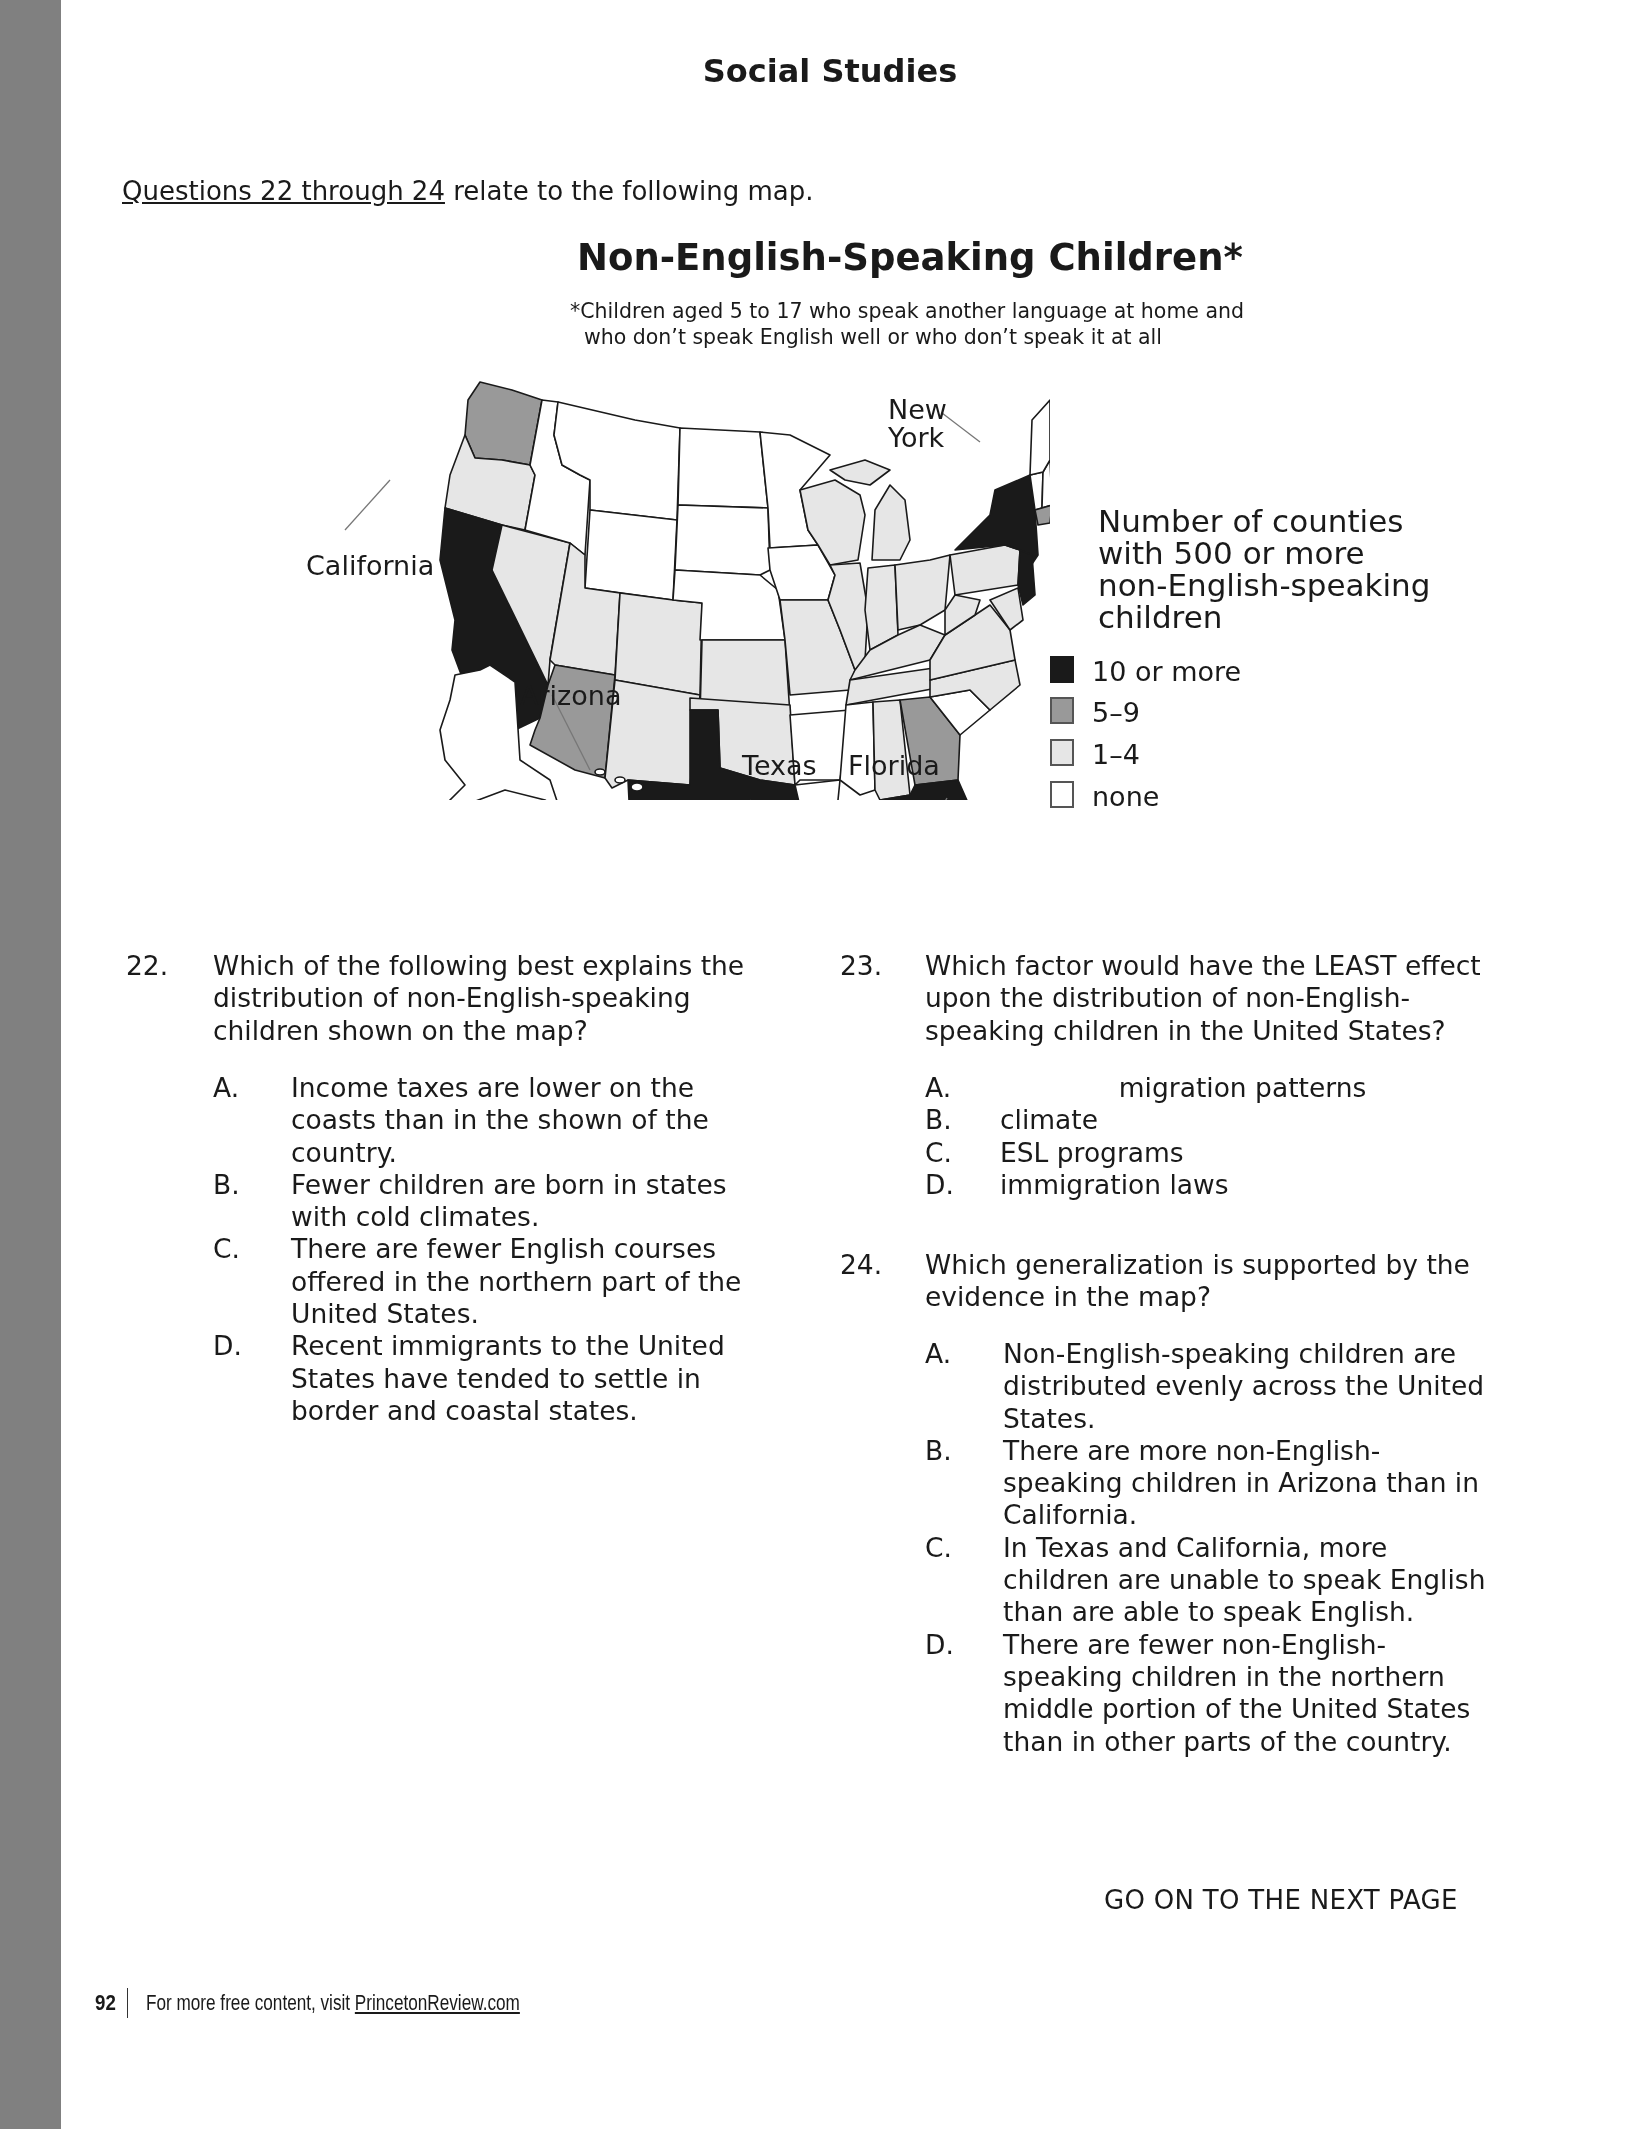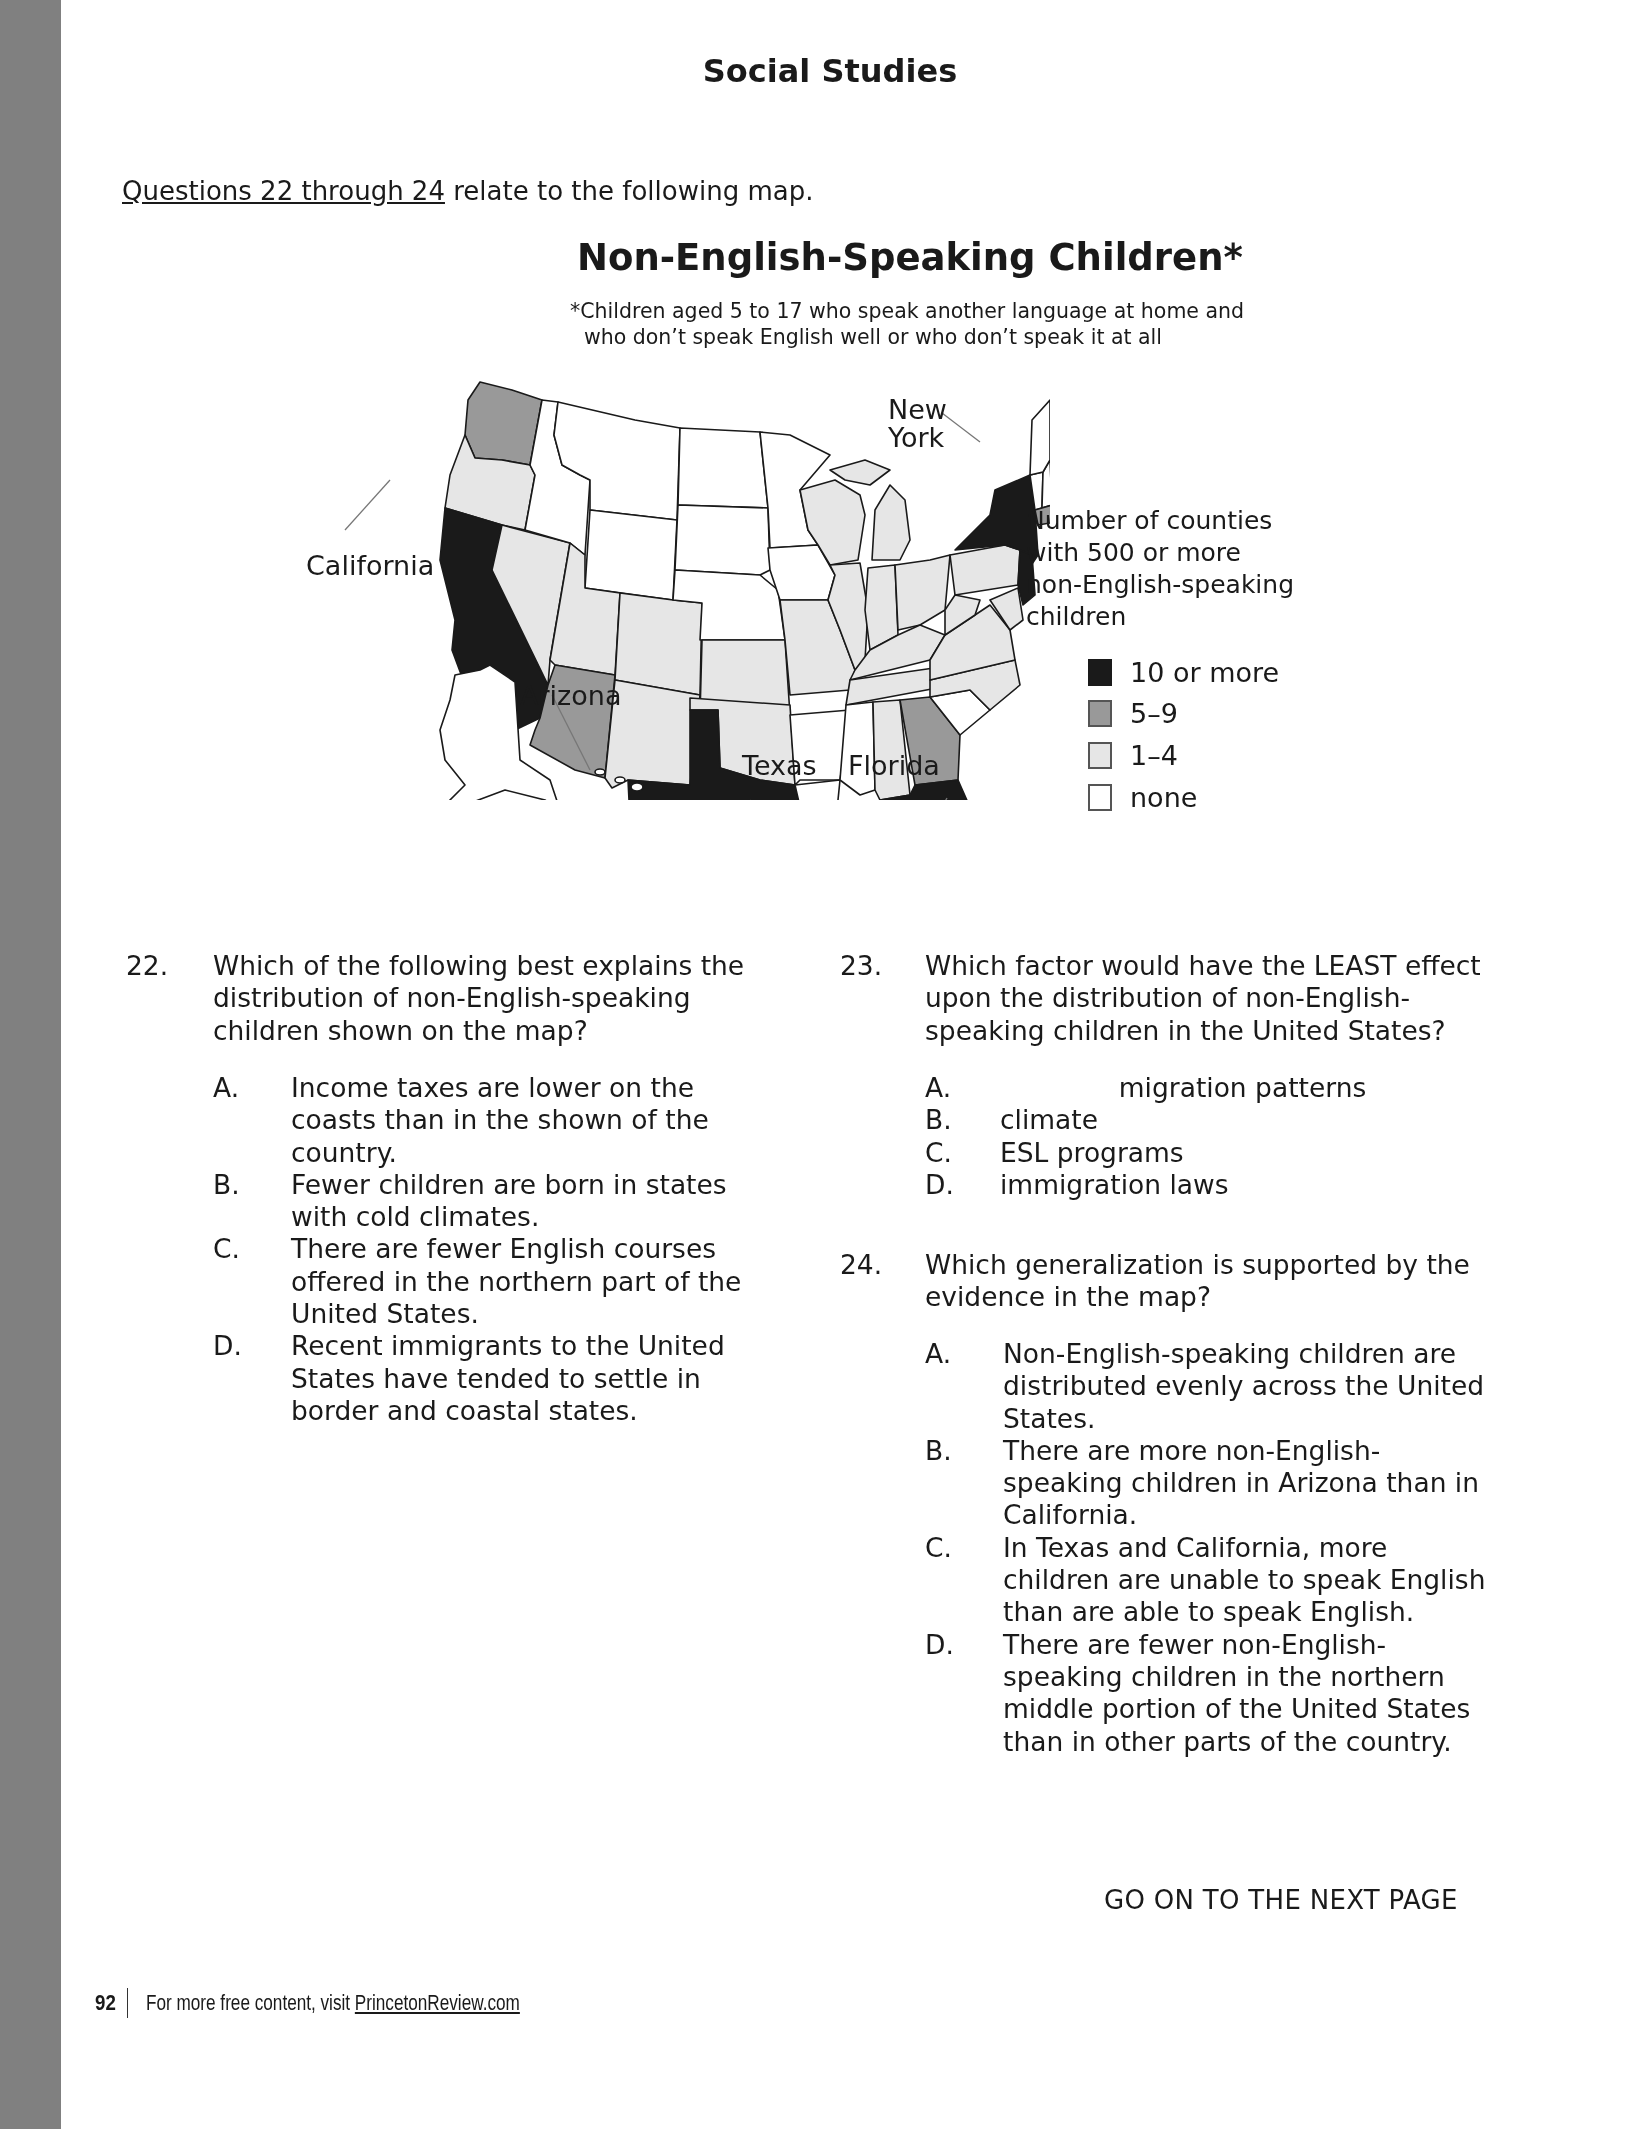--- a/index.html
+++ b/index.html
@@ -6,22 +6,22 @@
   body{width:1640px;height:2129px;position:relative;background:#fff;overflow:hidden;
        font-family:"DejaVu Sans","Liberation Sans",sans-serif;color:#1a1a1a;}
   .sidebar{position:absolute;left:0;top:0;width:61px;height:2129px;background:#808080;}
   .abs{position:absolute;white-space:nowrap;}
   .section-title{left:0;width:1640px;text-align:center;top:52px;font-weight:bold;font-size:32px;padding-left:20px;box-sizing:border-box;}
   .intro{left:122px;top:176px;font-size:26px;}
   .intro u{text-decoration:underline;}
   .map-title{left:577px;top:236px;font-weight:bold;font-size:37px;}
   .map-note{left:570px;top:298px;font-size:20.5px;line-height:26px;}
   .map{position:absolute;left:290px;top:360px;width:760px;height:440px;}
-  .legend-title{left:1026px;top:505px;font-size:25px;line-height:32px;}
-  .legend-item{position:absolute;left:1050px;height:32px;display:flex;align-items:center;margin-left:38px;}
+  .legend-title{left:1098px;top:505px;font-size:31px;line-height:32px;}
+  .legend-item{position:absolute;left:1050px;height:32px;display:flex;}
   .swatch{width:24px;height:27px;border:2px solid #555;box-sizing:border-box;margin-right:18px;}
   .legend-label{font-size:27px;}
   .q{position:absolute;font-size:26.5px;line-height:32.3px;}
   .q .num{position:absolute;left:0;top:0;}
   .q .stem{position:absolute;white-space:normal;}
   .q .opts{position:absolute;}
   .opt{position:relative;}
   .opt .letter{position:absolute;left:0;top:0;}
   .opt .text{display:block;}
   .next-page{left:1104px;top:1885px;font-weight:normal;font-size:26px;letter-spacing:0.3px;}

